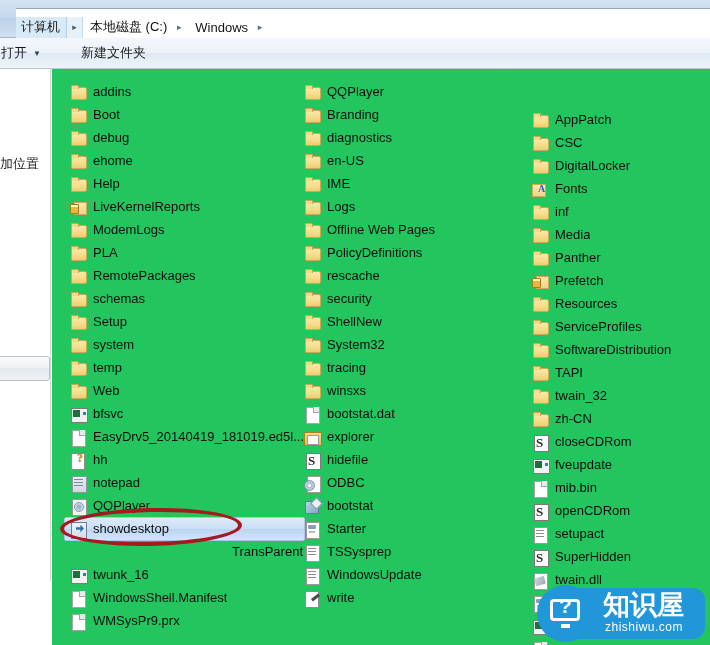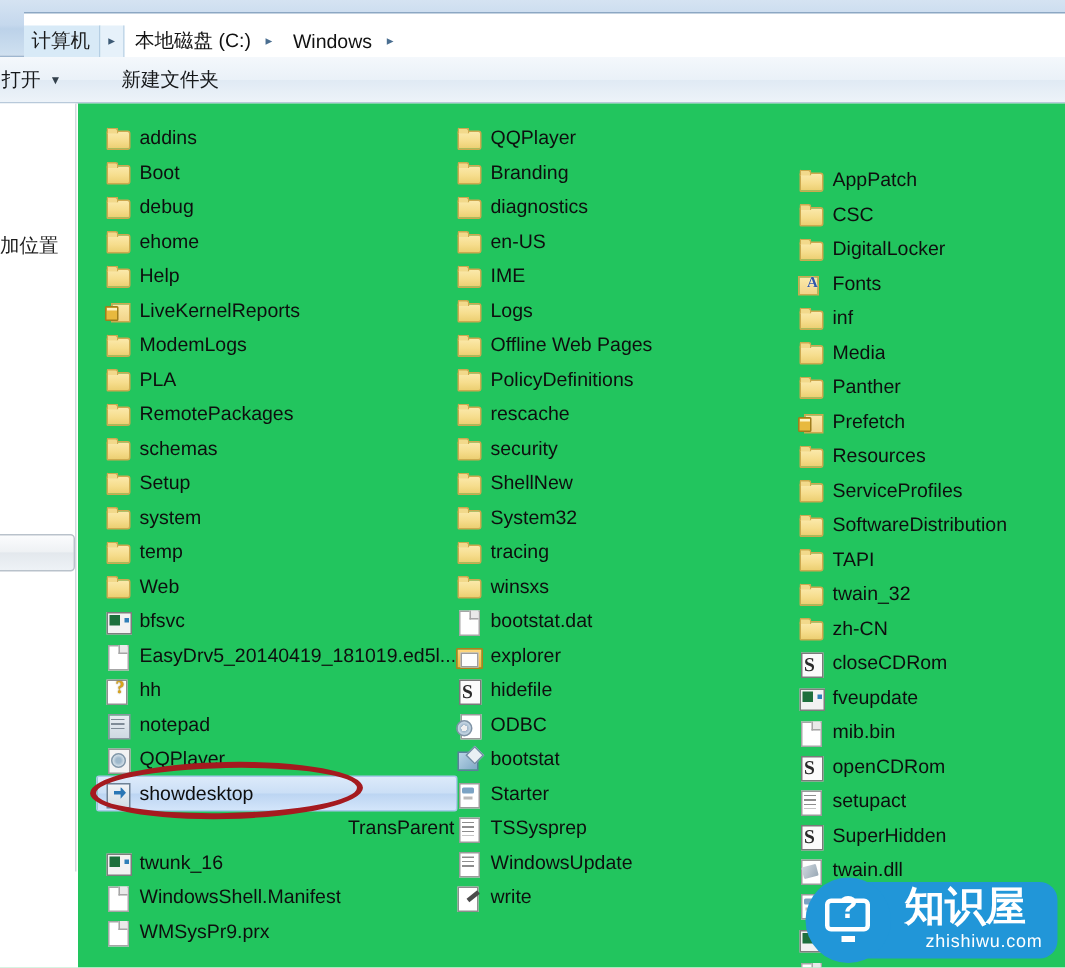--- a/index.html
+++ b/index.html
@@ -518,21 +518,20 @@
     z-index: 3;
   }
   .wm-url {
     position: absolute;
     left: 68px; top: 35px;
     font-size: 12px;
     color: #ffffff;
     font-family: "Liberation Sans", sans-serif;
     letter-spacing: 0.5px;
     z-index: 3;
-    margin-left: 12px;
   }
 </style>
 </head>
 <body>
 
 <div id="app">
 
   <div class="addressbar">
     <div class="crumbbox">
       <div class="crumb-first">计算机</div>

